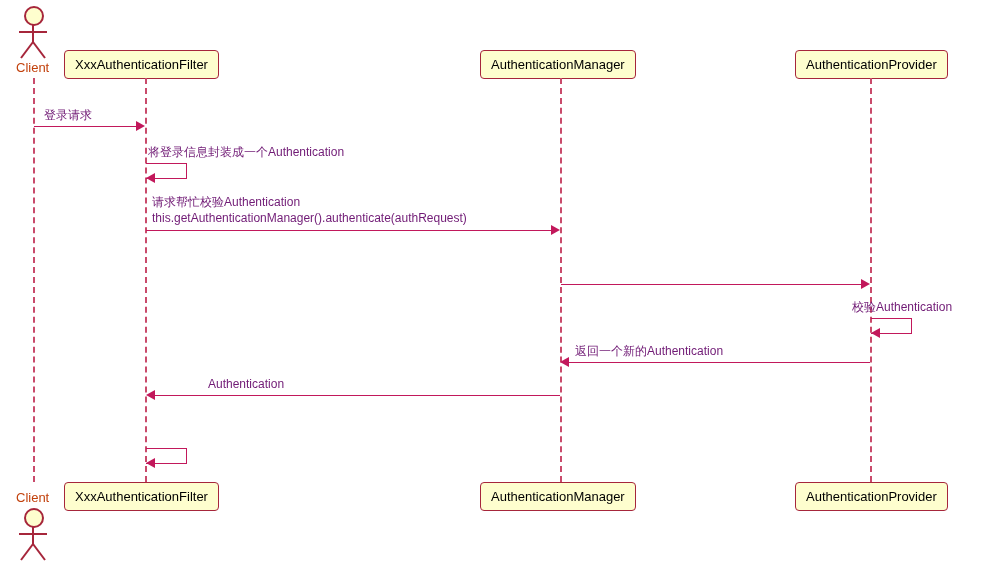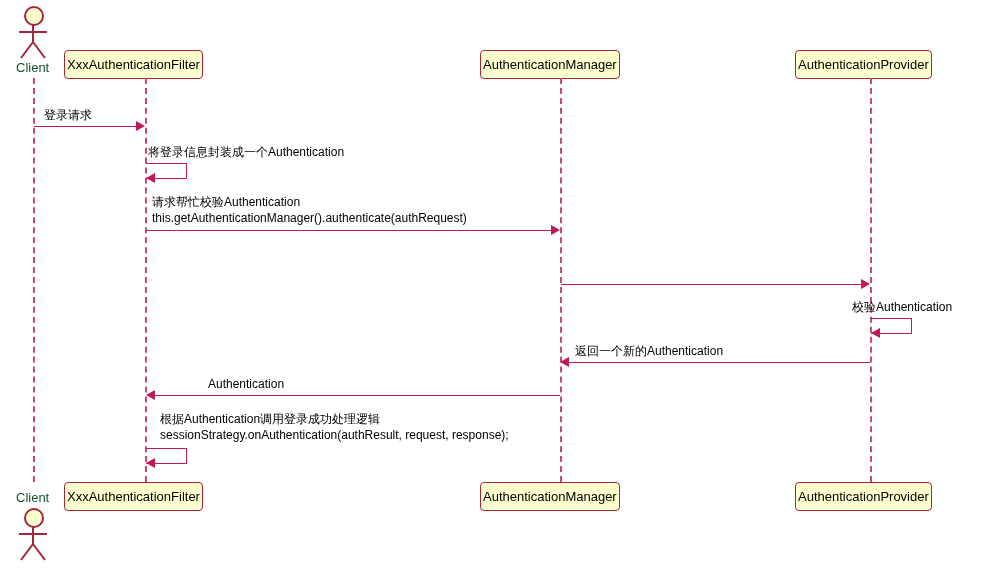--- a/index.html
+++ b/index.html
@@ -27,41 +27,41 @@
     background: #fefece;
   }
   .actor-body {
     position: absolute;
     background: none;
   }
   .actor-body svg { display:block; }
   .actor-label {
     position: absolute;
     font-size: 13px;
-    color: #14532d;
+    color: #c2410c;
   }
   .box {
     position: absolute;
     background: #fefece;
     border: 1.5px solid #a6263b;
     border-radius: 4px;
-    padding: 6px 2px;
+    padding: 6px 10px;
     font-size: 13px;
     color: #000;
     white-space: nowrap;
   }
   .lifeline {
     position: absolute;
     width: 0;
     border-left: 2px dashed #c94a6b;
   }
   .msg-label {
     position: absolute;
     font-size: 12px;
-    color: #000000;
+    color: #701a75;
     white-space: nowrap;
     line-height: 1.3;
   }
   .arrow {
     position: absolute;
     height: 0;
     border-top: 1.5px solid #c2185b;
   }
   .arrow-head-right {
     position: absolute;
@@ -131,24 +131,20 @@
   <div class="arrow-head-left" style="left:871px; top:328px;"></div>
 
   <div class="msg-label" style="left:575px; top:344px;text-align:center;">返回一个新的Authentication</div>
   <div class="arrow" style="left:568px; top:362px; width:302px;"></div>
   <div class="arrow-head-left" style="left:560px; top:357px;"></div>
 
   <div class="msg-label" style="left:160px; top:377px;margin-left:48px;">Authentication</div>
   <div class="arrow" style="left:154px; top:395px; width:406px;"></div>
   <div class="arrow-head-left" style="left:146px; top:390px;"></div>
 
-  <div class="msg-label" style="left:160px; top:412px;">
-    <span>根据Authentication调用登录成功处理逻辑</span><br>
-    <span>sessionStrategy.onAuthentication(authResult, request, response);</span>
-  </div>
   <div class="self-box" style="left:146px; top:448px; width:40px; height:14px;"></div>
   <div class="arrow-head-left" style="left:146px; top:458px;"></div>
 
   <div class="box" style="left:64px; top:482px;">XxxAuthenticationFilter</div>
   <div class="box" style="left:480px; top:482px;">AuthenticationManager</div>
   <div class="box" style="left:795px; top:482px;">AuthenticationProvider</div>
 
   <div class="actor-label" style="left:16px; top:490px;">Client</div>
   <div class="actor-head" style="left:24px; top:508px;"></div>
   <div class="actor-body" style="left:17px; top:524px;">

